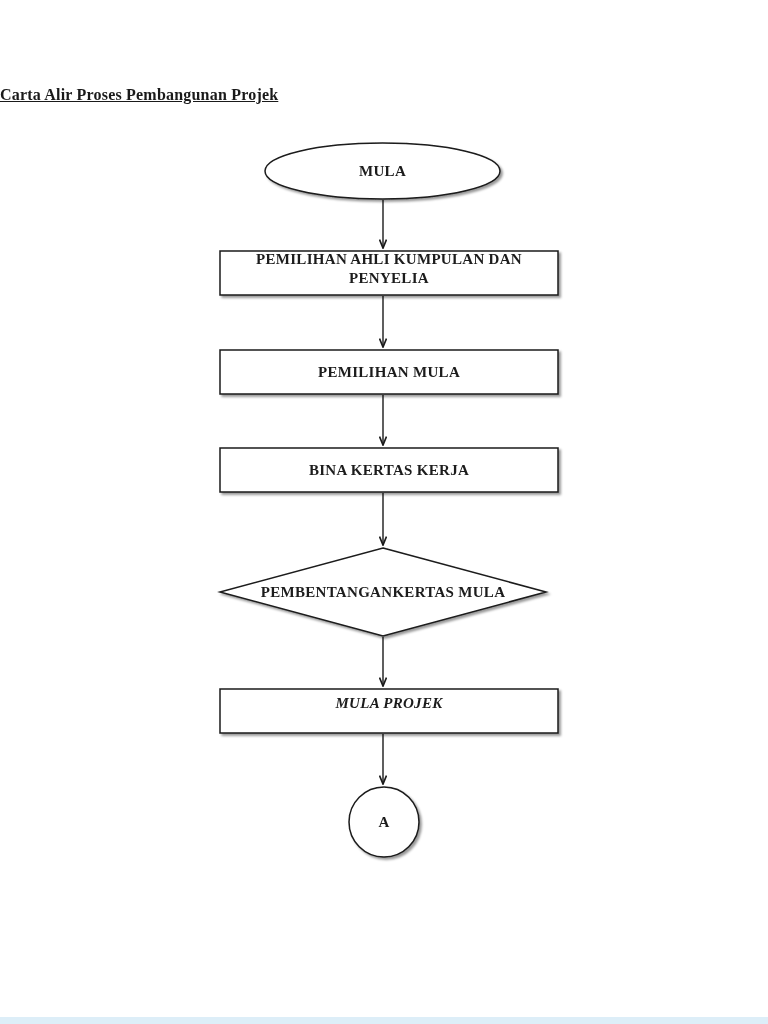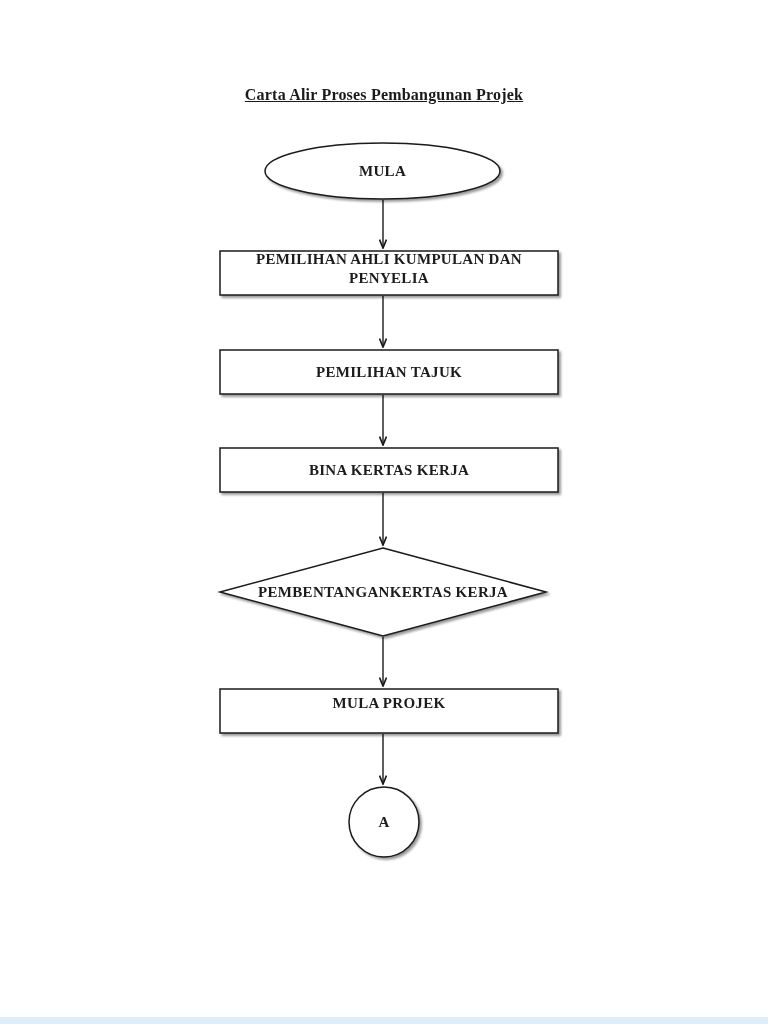--- a/index.html
+++ b/index.html
@@ -9,21 +9,21 @@
     height: 1024px;
     background: #ffffff;
     overflow: hidden;
     font-family: "Liberation Serif", "DejaVu Serif", serif;
   }
   .title {
     position: absolute;
     top: 86px;
     left: 0;
     width: 768px;
-    text-align: center;
+    text-align: left;
     font-size: 16px;
     font-weight: bold;
     text-decoration: underline;
     color: #1a1a1a;
     letter-spacing: 0.2px;
   }
   .canvas {
     position: absolute;
     top: 0;
     left: 0;
@@ -40,21 +40,21 @@
     letter-spacing: 0.3px;
     line-height: 19px;
     pointer-events: none;
     white-space: pre-line;
   }
   .lbl-start   { left: 265px; top: 143px; width: 235px; height: 56px; text-align: center; }
   .lbl-step1   { left: 220px; top: 251px; width: 338px; height: 36px; }
   .lbl-step2   { left: 220px; top: 350px; width: 338px; height: 44px; }
   .lbl-step3   { left: 220px; top: 448px; width: 338px; height: 44px; border-radius: 15px; }
   .lbl-decision{ left: 220px; top: 548px; width: 326px; height: 88px; flex-direction: row; }
-  .lbl-step4   { left: 220px; top: 689px; width: 338px; height: 28px; }
+  .lbl-step4   { left: 220px; top: 689px; width: 338px; height: 28px; font-style: italic; }
   .lbl-conn    { left: 349px; top: 787px; width: 70px;  height: 70px; }
   .footer-strip {
     position: absolute;
     left: 0;
     bottom: 0;
     width: 768px;
     height: 7px;
     background: #ddeef8;
   }
 </style>
@@ -94,27 +94,27 @@
 
     <rect x="220" y="689" width="338" height="44" fill="#ffffff" stroke="#1a1a1a" stroke-width="1.5" filter="url(#shadow)"></rect>
 
     <circle cx="384" cy="822" r="35" fill="#ffffff" stroke="#1a1a1a" stroke-width="1.5" filter="url(#shadow)"></circle>
   </svg>
 
   <div class="node-label lbl-start">MULA</div>
 
   <div class="node-label lbl-step1">PEMILIHAN AHLI KUMPULAN DAN PENYELIA</div>
 
-  <div class="node-label lbl-step2">PEMILIHAN TAJUK</div>
+  <div class="node-label lbl-step2">PEMILIHAN MULA</div>
 
   <div class="node-label lbl-step3">BINA KERTAS KERJA</div>
 
   <div class="node-label lbl-decision">
     <span>PEMBENTANGAN</span>
-    <span>KERTAS KERJA</span>
+    <span>KERTAS MULA</span>
   </div>
 
   <div class="node-label lbl-step4">MULA PROJEK</div>
 
   <div class="node-label lbl-conn">A</div>
 
   <div class="footer-strip"></div>
 
 </div>
 

